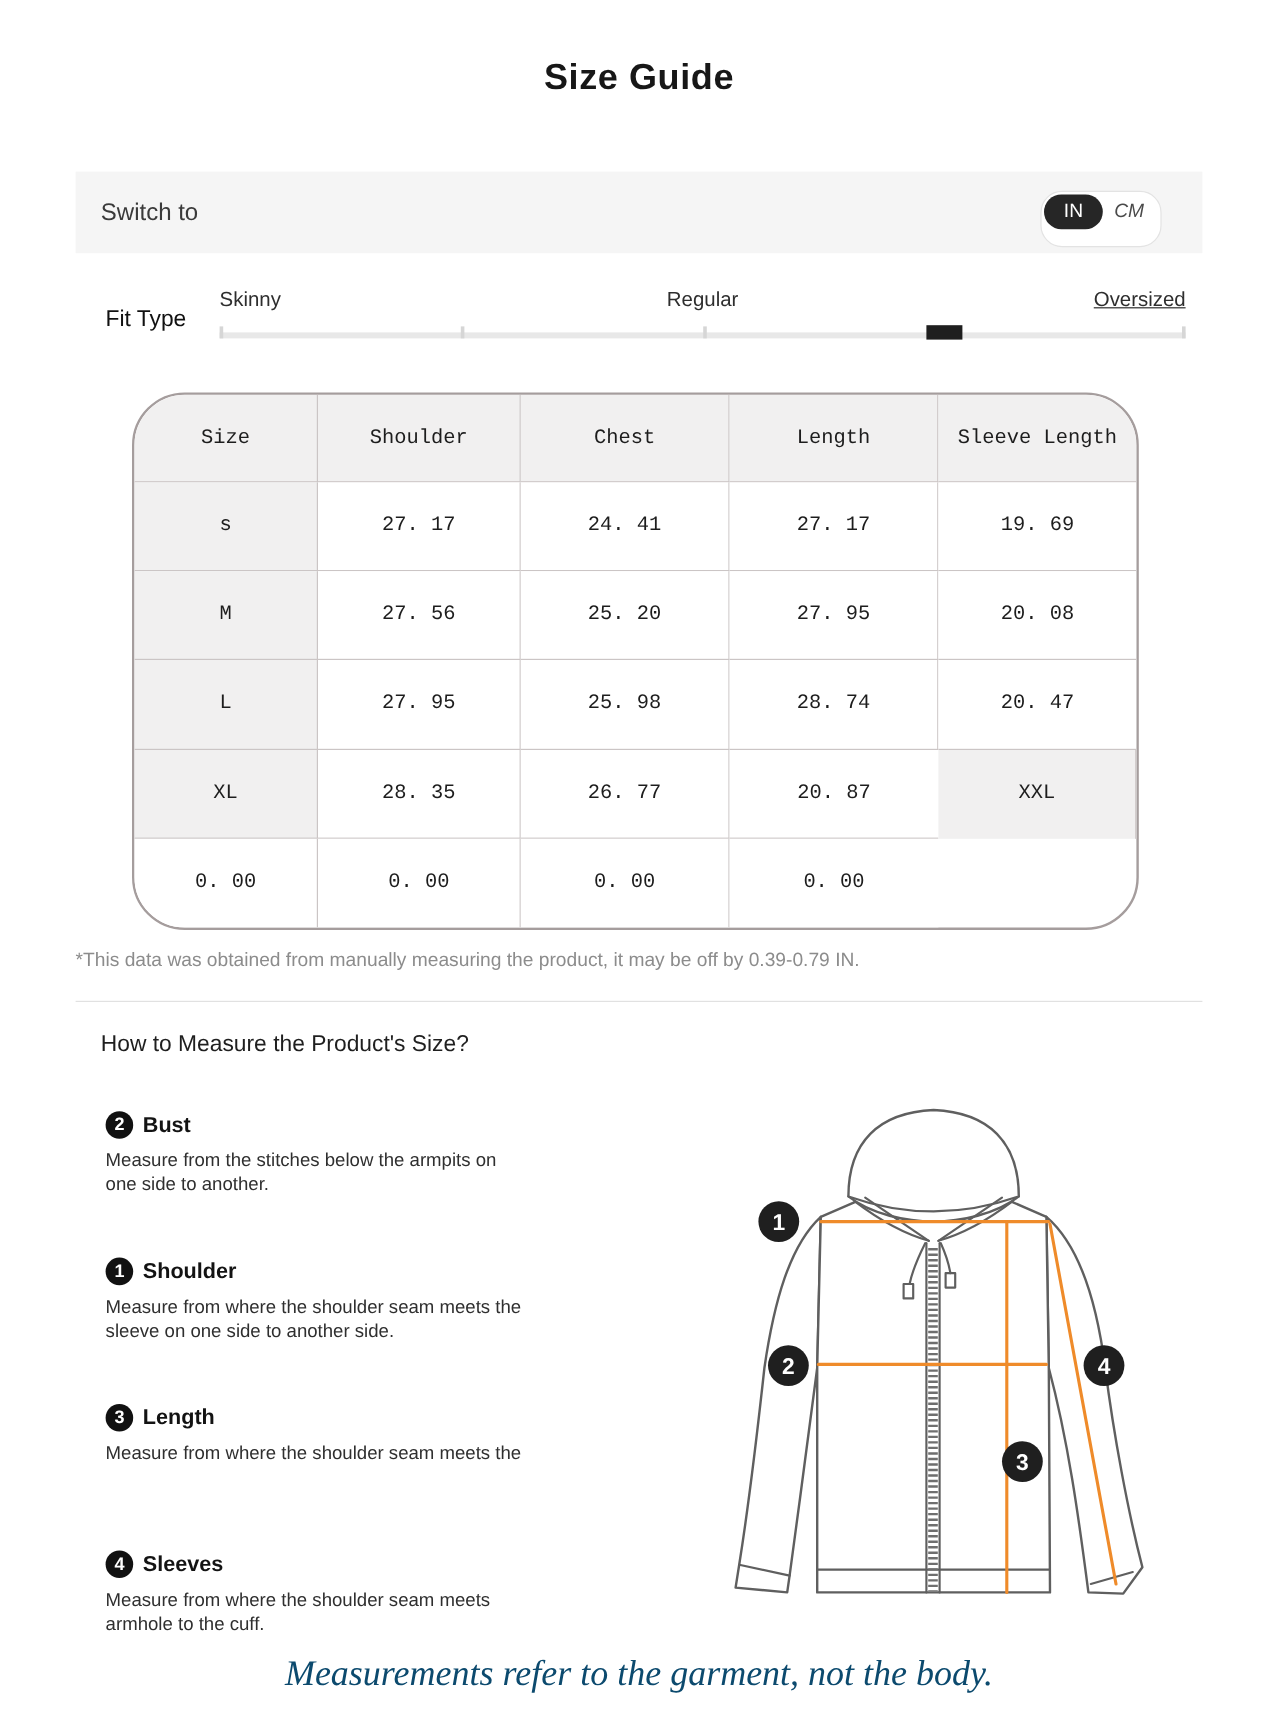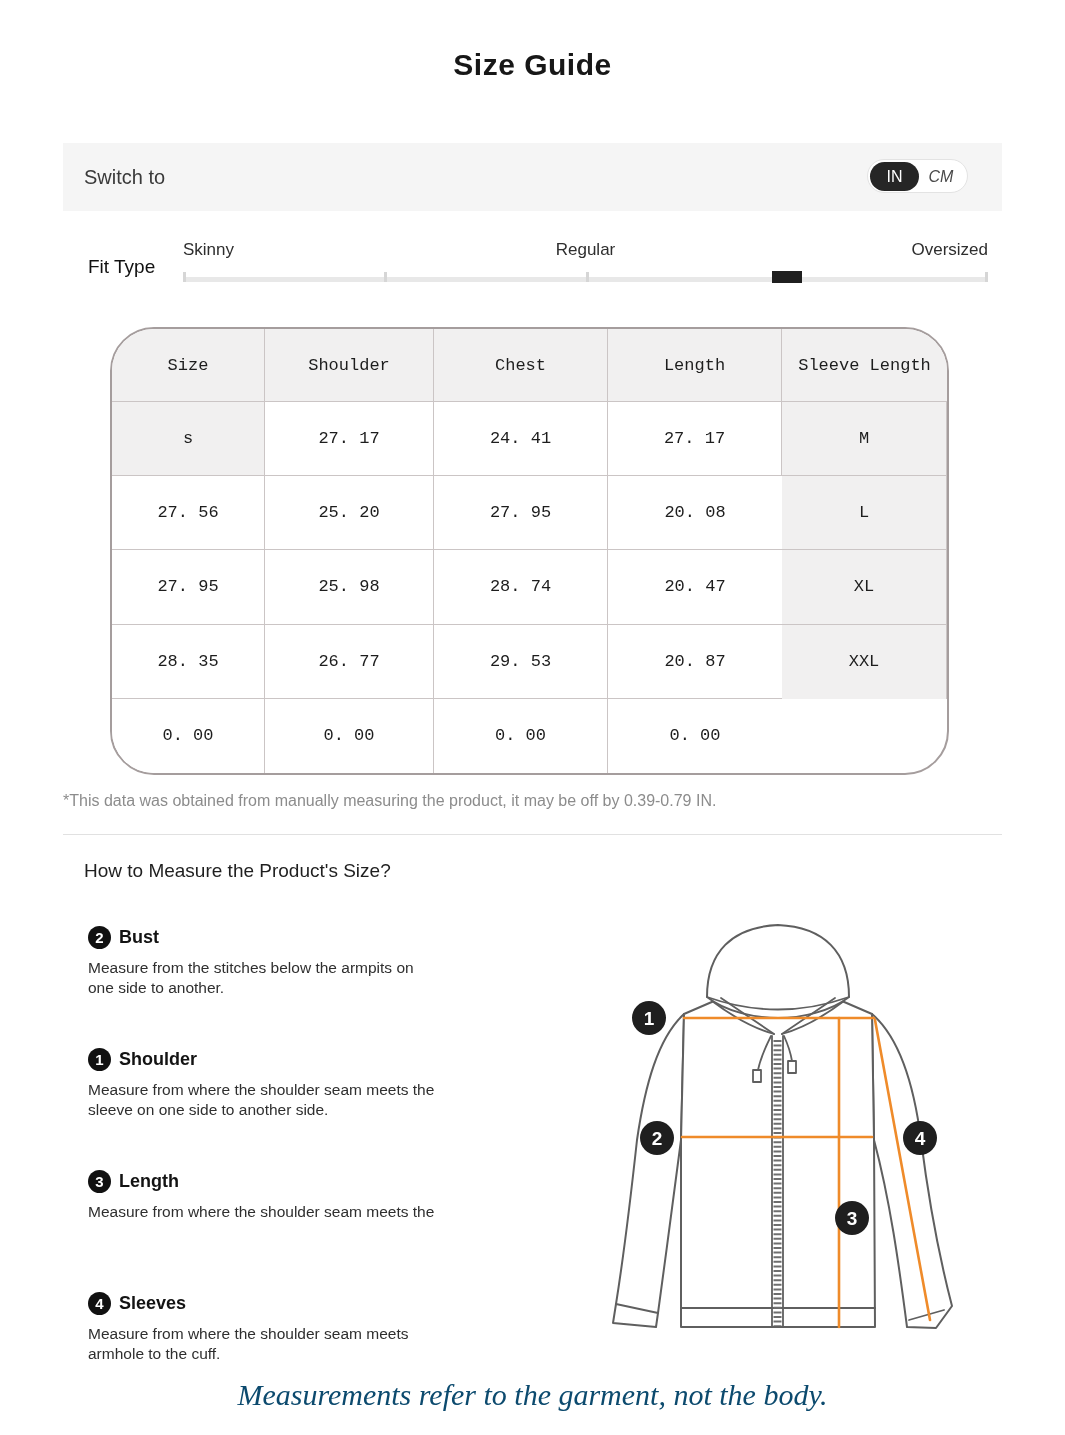--- a/index.html
+++ b/index.html
@@ -6,34 +6,34 @@
   body{font-family:"Liberation Sans",sans-serif;color:#1d1d1d;}
   .page{position:relative;width:1065px;height:1435px;background:#fff;overflow:hidden;}
 
   .title{position:absolute;left:0;top:48px;width:100%;text-align:center;
          font-size:30px;font-weight:700;color:#171717;letter-spacing:.5px;}
 
   
   .switch-bar{position:absolute;left:63px;top:143px;width:939px;height:68px;background:#f5f5f5;}
   .switch-label{position:absolute;left:21px;top:0;height:68px;display:flex;align-items:center;
                 font-size:20px;color:#3a3a3a;}
-  .unit-toggle{position:absolute;right:34px;top:16px;width:101px;height:34px;background:#fff;
+  .unit-toggle{position:absolute;right:34px;top:16px;width:101px;height:47px;background:#fff;
                border:1px solid #e3e3e3;border-radius:18px;box-sizing:border-box;}
   .unit-in{position:absolute;left:2px;top:2px;width:49px;height:29px;background:#262626;border-radius:15px;
            color:#fff;font-size:16px;display:flex;align-items:center;justify-content:center;}
   .unit-cm{position:absolute;right:4px;top:2px;width:44px;height:29px;color:#4a4a4a;font-size:16px;
            display:flex;align-items:center;justify-content:center;font-style:italic;}
 
   
   .fit-label{position:absolute;left:88px;top:256px;font-size:19px;font-weight:400;color:#111;}
   .slider{position:absolute;left:183px;top:240px;width:805px;height:46px;}
   .slider-opt{position:absolute;top:0;font-size:17px;color:#2e2e2e;}
   .opt-0{left:0;}
   .opt-1{left:50%;transform:translateX(-50%);}
-  .opt-2{right:0;}
+  .opt-2{right:0;text-decoration:underline;}
   .slider-track{position:absolute;left:0;top:37px;width:100%;height:5px;background:#e8e8e8;}
   .tick{position:absolute;top:32px;width:3px;height:10px;background:#d6d6d6;}
   .tick-0{left:0;}.tick-1{left:25%;}.tick-2{left:50%;}.tick-3{left:75%;}.tick-4{right:0;}
   .slider-handle{position:absolute;top:31px;left:75%;transform:translateX(-50%);
                  width:30px;height:12px;background:#1f1f1f;}
 
   
   .size-table{position:absolute;left:110px;top:327px;display:grid;
               grid-template-columns:153px 169px 174px 174px 165px;
               grid-template-rows:73px repeat(5,74.2px);
@@ -96,37 +96,37 @@
     <div class="t-cell shade">Size</div>
     <div class="t-cell shade">Shoulder</div>
     <div class="t-cell shade">Chest</div>
     <div class="t-cell shade">Length</div>
     <div class="t-cell shade col5">Sleeve Length</div>
 
     <div class="t-cell shade">s</div>
     <div class="t-cell">27. 17</div>
     <div class="t-cell">24. 41</div>
     <div class="t-cell">27. 17</div>
+    <div class="t-cell col5">19. 69</div>
 
     <div class="t-cell shade">M</div>
     <div class="t-cell">27. 56</div>
     <div class="t-cell">25. 20</div>
     <div class="t-cell">27. 95</div>
     <div class="t-cell col5">20. 08</div>
 
     <div class="t-cell shade">L</div>
     <div class="t-cell">27. 95</div>
     <div class="t-cell">25. 98</div>
     <div class="t-cell">28. 74</div>
     <div class="t-cell col5">20. 47</div>
 
     <div class="t-cell shade">XL</div>
     <div class="t-cell">28. 35</div>
     <div class="t-cell">26. 77</div>
-    <div class="t-cell">29. 53</div>
     <div class="t-cell col5">20. 87</div>
 
     <div class="t-cell shade rowlast">XXL</div>
     <div class="t-cell rowlast">0. 00</div>
     <div class="t-cell rowlast">0. 00</div>
     <div class="t-cell rowlast">0. 00</div>
     <div class="t-cell col5 rowlast">0. 00</div>
   </div>
 
   <div class="note">*This data was obtained from manually measuring the product, it may be off by 0.39-0.79 IN.</div>

